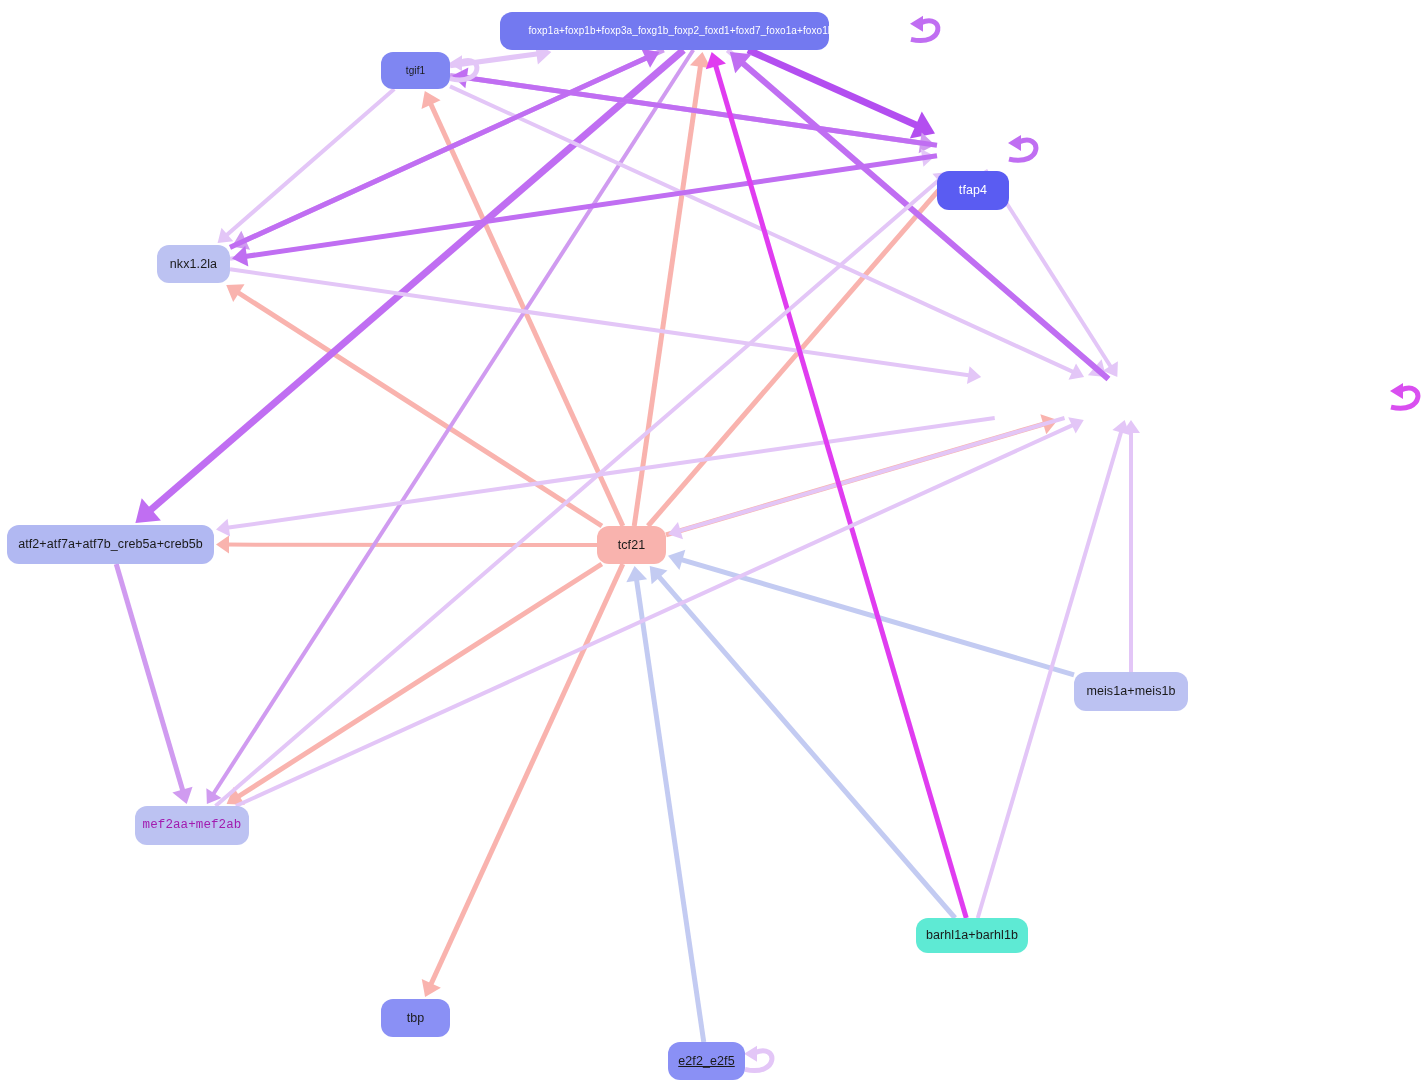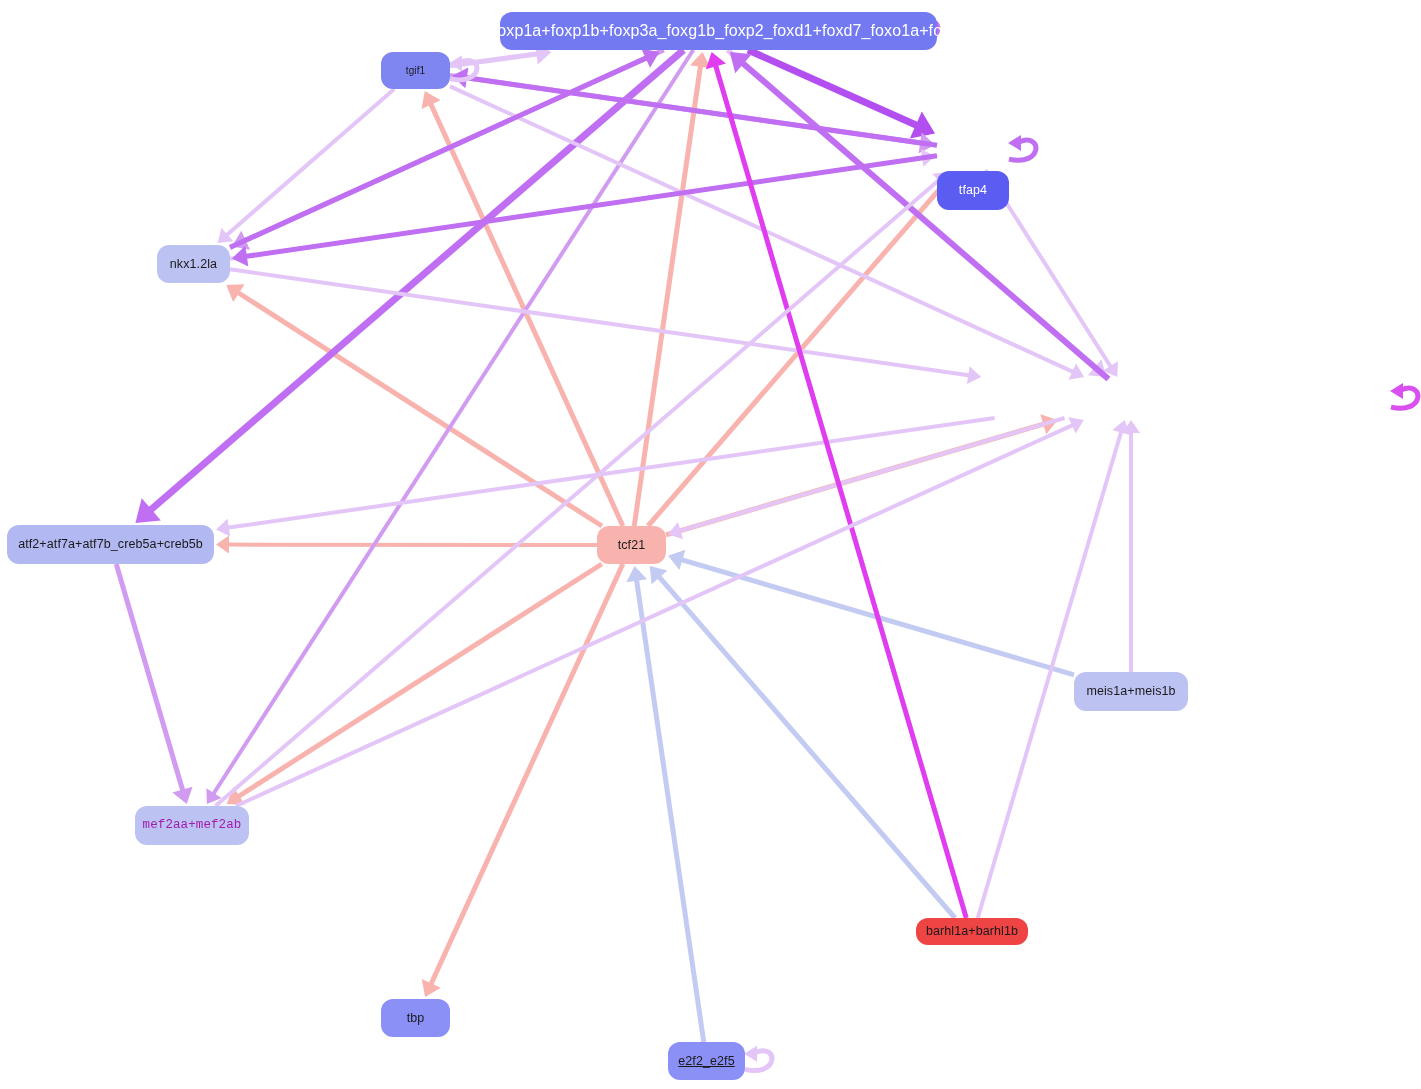--- a/index.html
+++ b/index.html
@@ -210,21 +210,21 @@
       <g>
         <path d="M 1391 407.08 C 1425 415.08 1425 379.92 1401 389.92" fill="none" stroke="#d94ff0" stroke-width="5"></path>
         <polygon points="1390,390.92 1403,382.92 1403,398.92" fill="#d94ff0"></polygon>
       </g>
       <g>
         <path d="M 745 1069.36 C 779 1077.36 779 1042.64 755 1052.64" fill="none" stroke="#e3c6f7" stroke-width="5"></path>
         <polygon points="744,1053.64 757,1045.64 757,1061.64" fill="#e3c6f7"></polygon>
       </g>
     </svg>
   <div id="node-layer">
-      <div class="node" style="left: 500px; top: 12px; width: 437px; height: 38px; background: rgb(115, 121, 240); color: rgb(255, 255, 255); font-size: 16px; padding-left: 33px;">
+      <div class="node" style="left: 500px; top: 12px; width: 329px; height: 38px; background: rgb(115, 121, 240); color: rgb(255, 255, 255); font-size: 10px; padding-left: 33px;">
         <span class="node-label">foxp1a+foxp1b+foxp3a_foxg1b_foxp2_foxd1+foxd7_foxo1a+foxo1b</span>
       </div>
       <div class="node" style="left: 381px; top: 52px; width: 69px; height: 37px; background: rgb(127, 134, 242); color: rgb(26, 26, 26); font-size: 10px;">
         <span class="node-label">tgif1</span>
       </div>
       <div class="node" style="left: 937px; top: 131px; width: 72px; height: 39px; background: rgb(90, 92, 242); color: rgb(255, 255, 255); font-size: 12.5px; margin-top: 40px;">
         <span class="node-label">tfap4</span>
       </div>
       <div class="node" style="left: 157px; top: 245px; width: 73px; height: 38px; background: rgb(188, 194, 242); color: rgb(26, 26, 26); font-size: 12.5px;">
         <span class="node-label">nkx1.2la</span>
@@ -234,21 +234,21 @@
       </div>
       <div class="node" style="left: 597px; top: 526px; width: 69px; height: 38px; background: rgb(249, 179, 174); color: rgb(26, 26, 26); font-size: 12.5px;">
         <span class="node-label">tcf21</span>
       </div>
       <div class="node" style="left: 1074px; top: 672px; width: 114px; height: 39px; background: rgb(188, 194, 242); color: rgb(26, 26, 26); font-size: 12.5px;">
         <span class="node-label">meis1a+meis1b</span>
       </div>
       <div class="node" style="left: 135px; top: 806px; width: 114px; height: 39px; background: rgb(188, 194, 242); color: #a21caf; font-size: 12.5px; font-family: Liberation Mono, monospace;">
         <span class="node-label">mef2aa+mef2ab</span>
       </div>
-      <div class="node" style="left: 916px; top: 918px; width: 112px; height: 27px; background: #ef4444; color: rgb(26, 26, 26); font-size: 12.5px;">
+      <div class="node" style="left: 916px; top: 918px; width: 112px; height: 35px; background: #5eead4; color: rgb(26, 26, 26); font-size: 12.5px;">
         <span class="node-label">barhl1a+barhl1b</span>
       </div>
       <div class="node" style="left: 381px; top: 999px; width: 69px; height: 38px; background: rgb(138, 144, 245); color: rgb(26, 26, 26); font-size: 12.5px;">
         <span class="node-label">tbp</span>
       </div>
       <div class="node" style="left: 668px; top: 1042px; width: 77px; height: 38px; background: rgb(138, 144, 245); color: rgb(26, 26, 26); font-size: 12.5px; text-decoration: underline;">
         <span class="node-label">e2f2_e2f5</span>
       </div>
     </div>
 </div>

